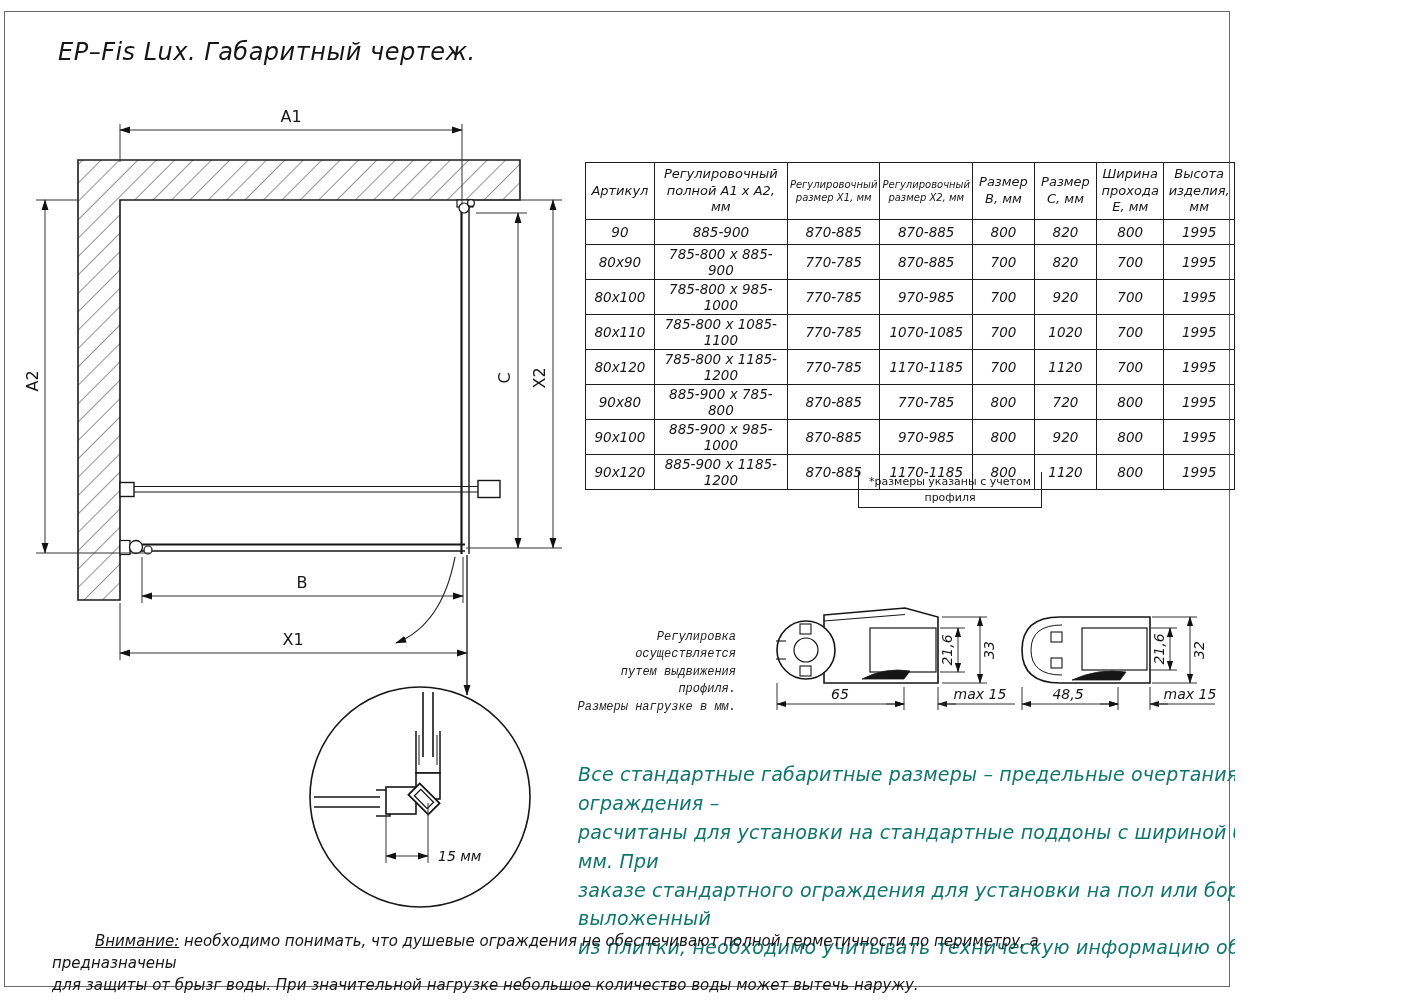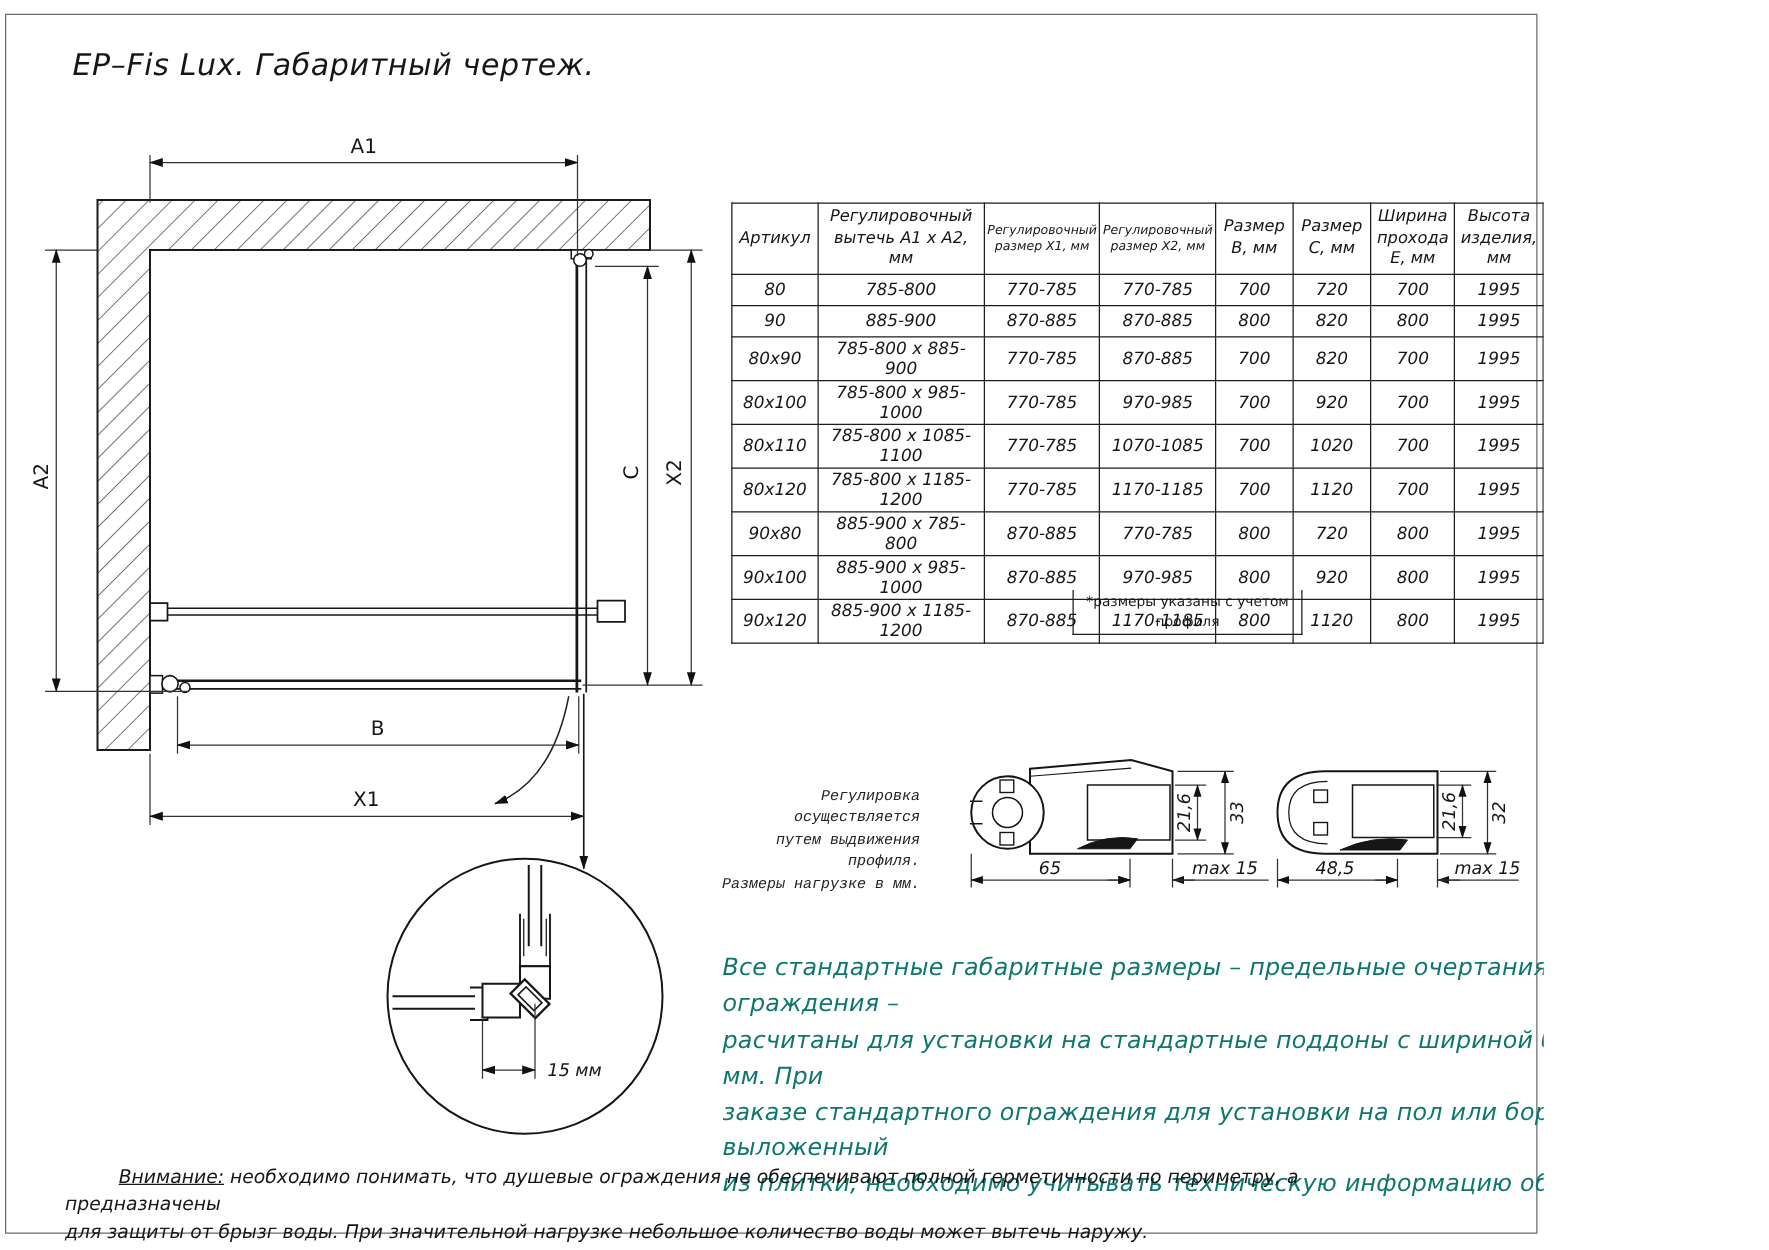--- a/index.html
+++ b/index.html
@@ -160,40 +160,30 @@
         <col style="width:92px">
         <col style="width:92px">
       <col style="width:89px">
         <col style="width:91px">
         <col style="width:84px">
         <col style="width:86px">
     </colgroup>
     <thead>
       <tr>
         <th>Артикул</th>
-        <th>Регулировочный вытечь А1 х А2, мм</th>
+        <th>Регулировочный полной А1 х А2, мм</th>
         <th class="sm">Регулировочный размер Х1, мм</th>
         <th class="sm">Регулировочный размер Х2, мм</th>
         <th>Размер В, мм</th>
         <th>Размер С, мм</th>
         <th>Ширина прохода Е, мм</th>
         <th>Высота изделия, мм</th>
       </tr>
     </thead>
     <tbody>
-        <tr>
-          <td>80</td>
-          <td>785-800</td>
-          <td>770-785</td>
-          <td>770-785</td>
-          <td>700</td>
-          <td>720</td>
-          <td>700</td>
-          <td>1995</td>
-        </tr>
         <tr>
           <td>90</td>
           <td>885-900</td>
           <td>870-885</td>
           <td>870-885</td>
           <td>800</td>
           <td>820</td>
           <td>800</td>
           <td>1995</td>
         </tr>

